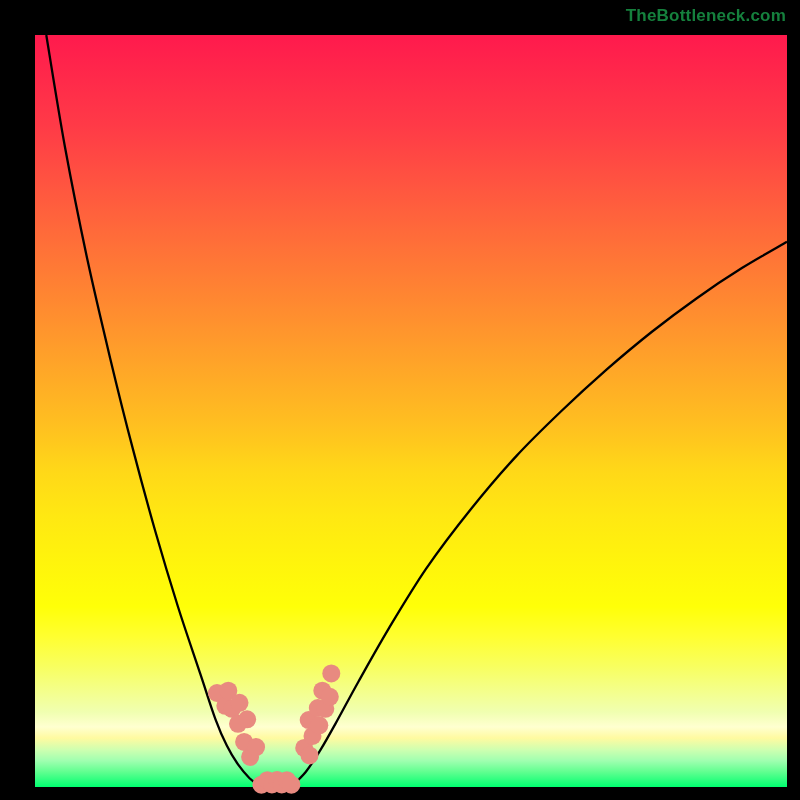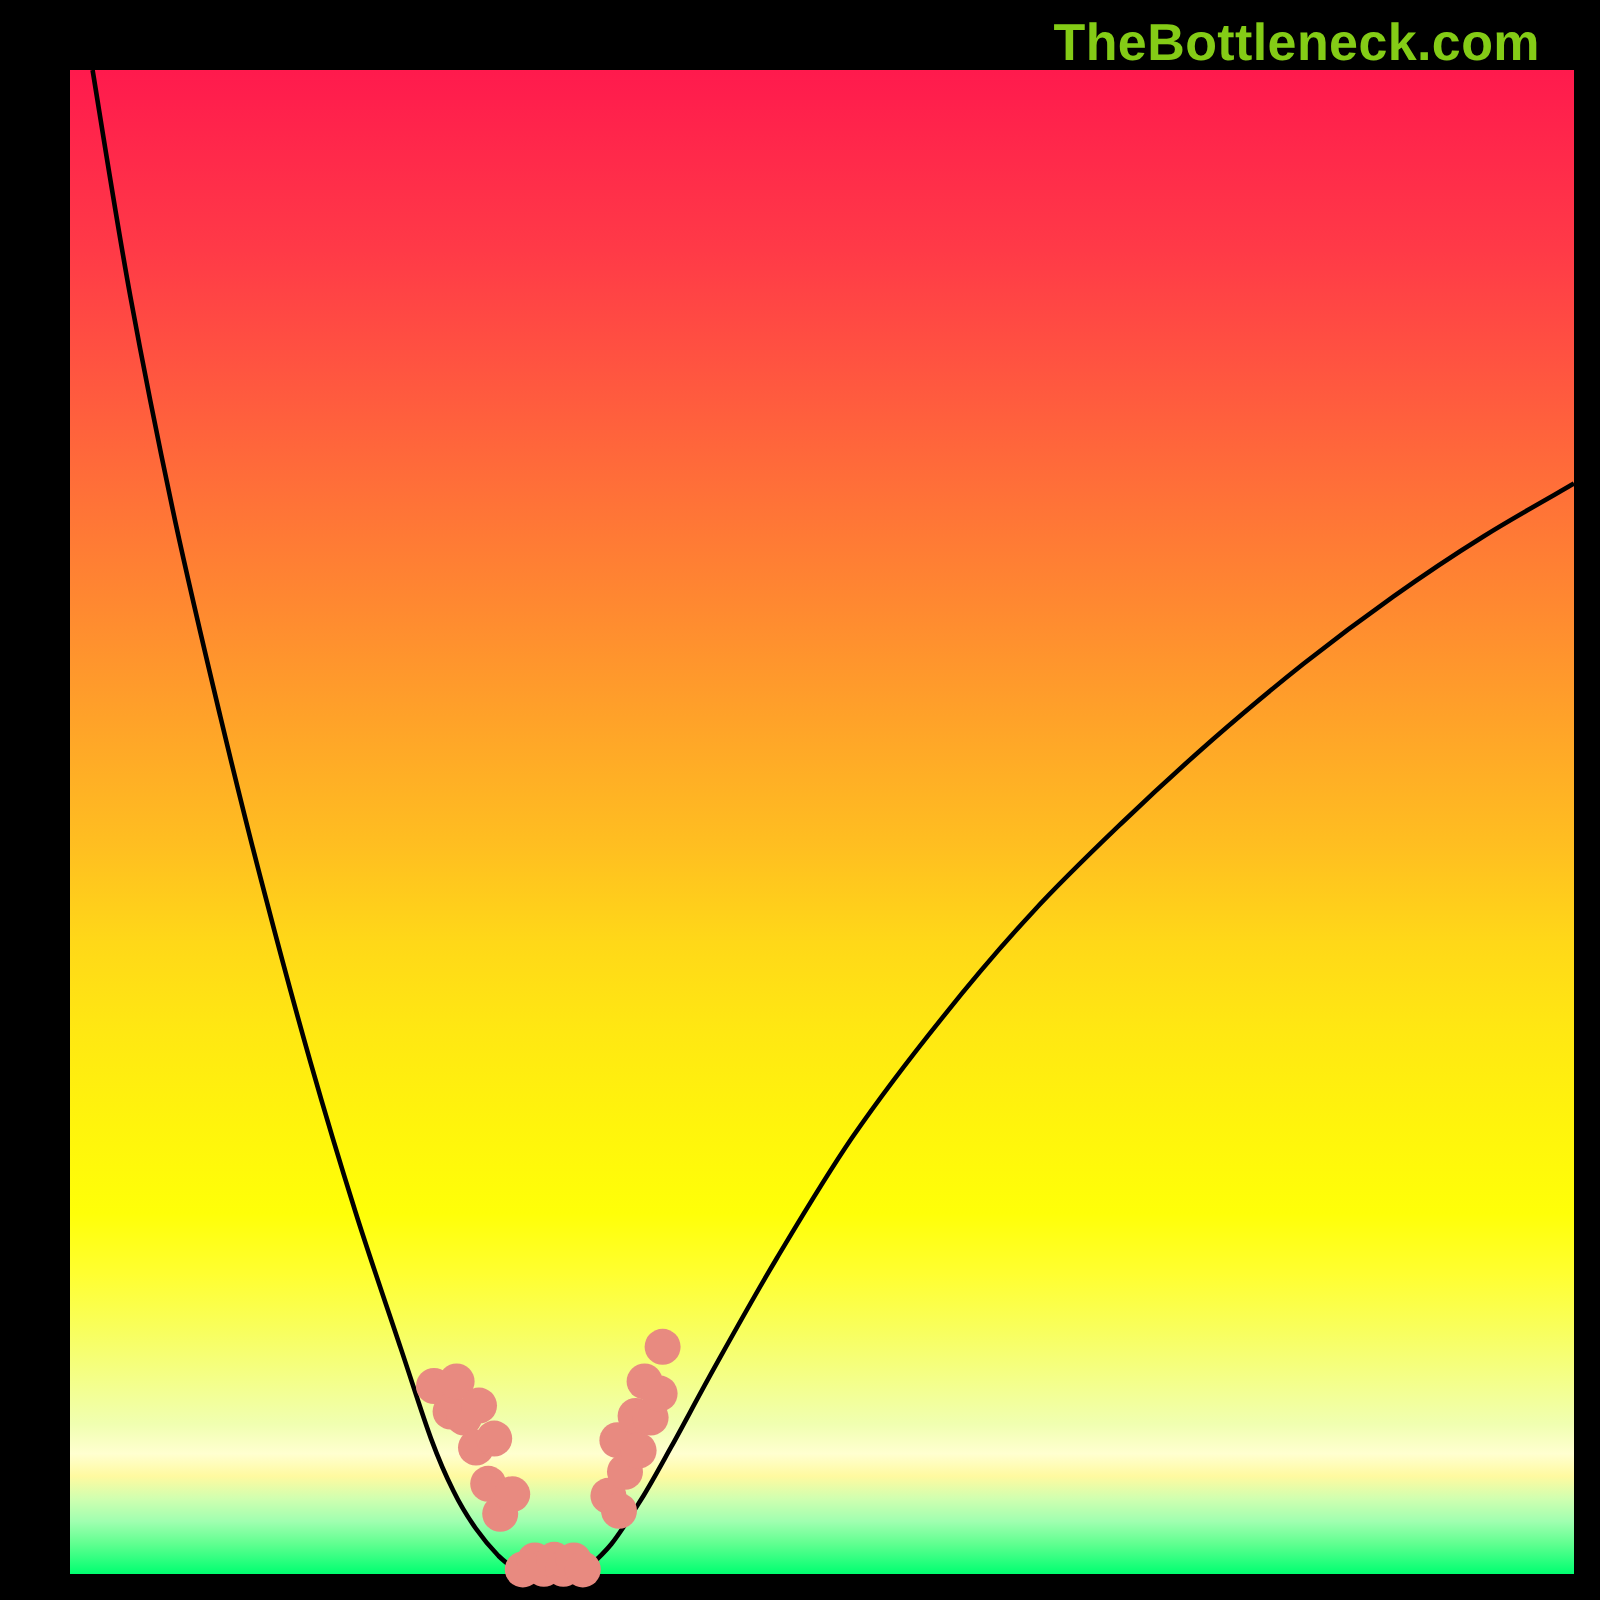--- a/index.html
+++ b/index.html
@@ -44,25 +44,25 @@
       #fffaa0 93.5%,
       #d0ffb0 95%,
       #a0ffb0 96.5%,
       #60ff90 98%,
       #00ff70 100%
     );
   }
   .watermark {
     position: absolute;
     top: 6px;
-    right: 30px;
+    right: 14px;
     font-family: Arial, Helvetica, sans-serif;
-    font-size: 26px;
+    font-size: 17px;
     font-weight: bold;
-    color: #84cc16;
+    color: #15803d;
     letter-spacing: 0.2px;
   }
   svg.curve {
     position: absolute;
     top: 0;
     left: 0;
   }
 </style>
 </head>
 <body>

